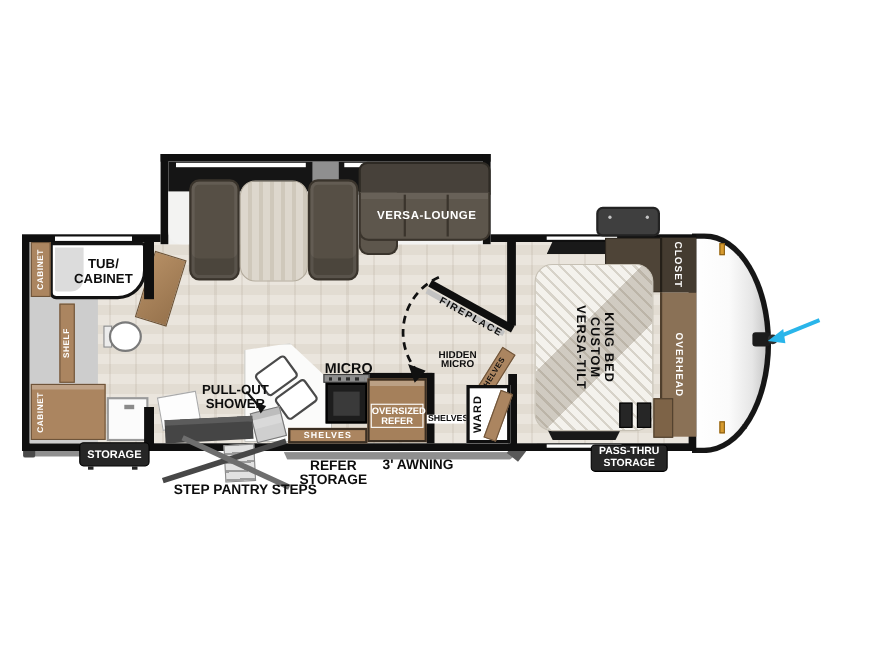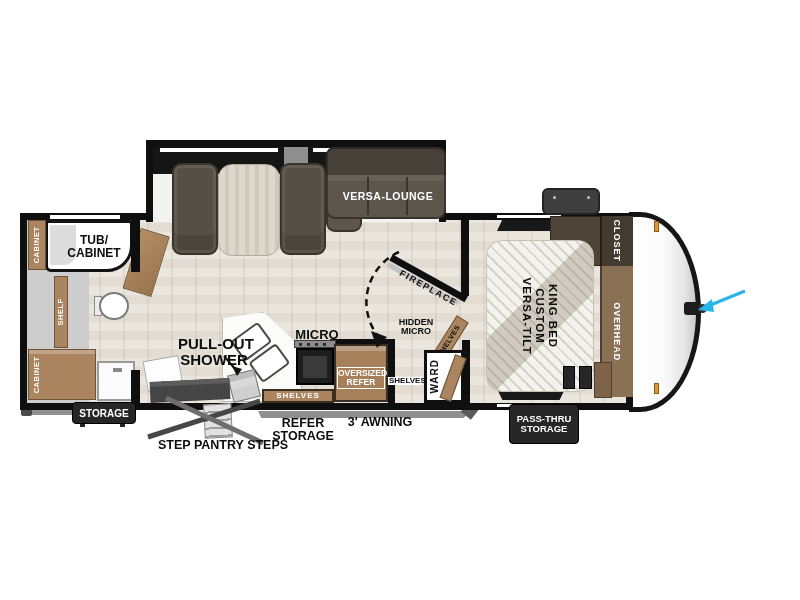--- a/index.html
+++ b/index.html
@@ -202,26 +202,26 @@
   </div>
   <div class="lbl" style="left:332px;top:191px;width:112px;font-size:10.5px;color:#fff;letter-spacing:0.5px;">
       <span>VERSA-LOUNGE</span>
     </div>
 
   <div class="abs badge" style="left:72px;top:402px;width:64px;height:22px;font-size:10px;z-index:20;">
       <span>STORAGE</span>
     </div>
   <div class="abs" style="left:80px;top:424px;width:5px;height:3px;background:#262626;z-index:20;"></div>
   <div class="abs" style="left:120px;top:424px;width:5px;height:3px;background:#262626;z-index:20;"></div>
-  <div class="abs badge" style="left:509px;top:404px;width:70px;height:40px;font-size:9.5px;z-index:20;justify-content:center;">
+  <div class="abs badge" style="left:537px;top:404px;width:70px;height:25px;font-size:9.5px;z-index:20;justify-content:center;">
     <span>PASS-THRU</span>
       <span>STORAGE</span>
   </div>
 
-  <div class="lbl" style="left:178px;top:336px;width:72px;font-size:15px;">
+  <div class="lbl" style="left:178px;top:348px;width:72px;font-size:12px;">
     <span>PULL-OUT</span>
       <span>SHOWER</span>
   </div>
   <div class="lbl" style="left:294px;top:328px;width:46px;font-size:13px;">
       <span>MICRO</span>
     </div>
   <div class="lbl" style="left:268px;top:417px;width:70px;font-size:12.5px;z-index:30;">
     <span>REFER</span>
       <span>STORAGE</span>
   </div>

